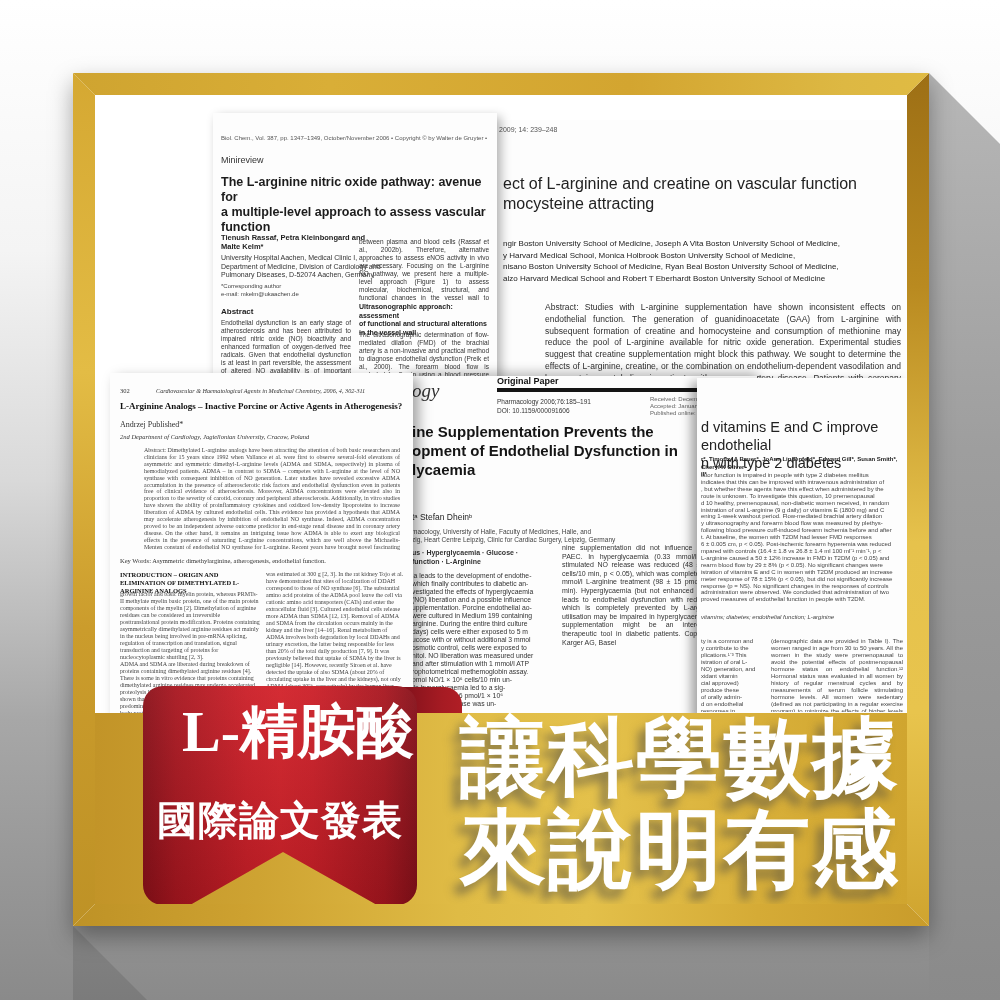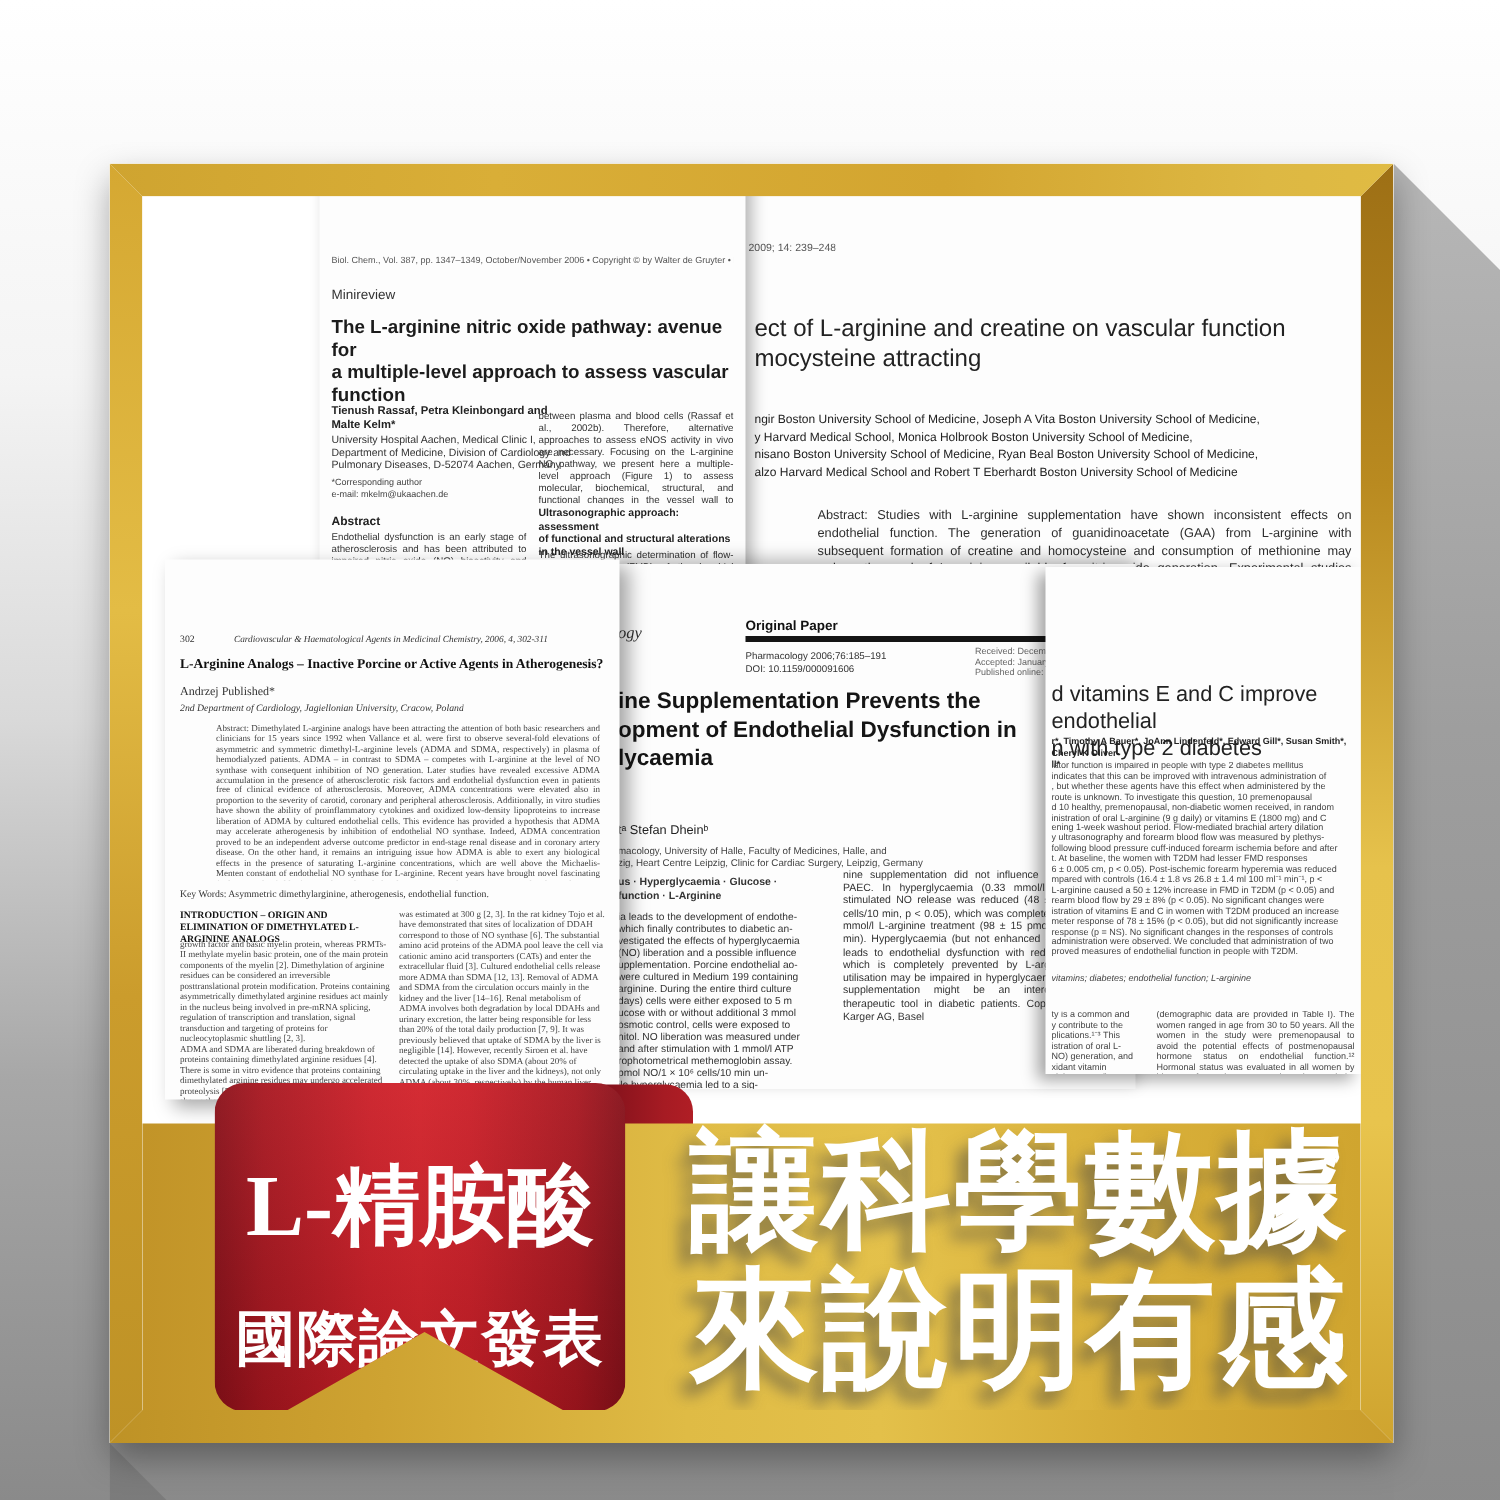--- a/index.html
+++ b/index.html
@@ -1,19 +1,19 @@
 <!DOCTYPE html>
 <html><head>
 <meta charset="utf-8">
 <style>
   html,body{margin:0;padding:0;}
   #stage{position:relative;width:1000px;height:1000px;overflow:hidden;
     background:linear-gradient(180deg,#ffffff 0%,#f4f4f4 25%,#d9d9d9 48%,#a7a7a7 72%,#8a8a8a 100%);
     font-family:"Liberation Sans",sans-serif;}
-  .abs{position:absolute;margin-top:36px;}
+  .abs{position:absolute;}
   
   .shadow-right{left:929px;top:0;width:71px;height:1000px;
     background:linear-gradient(180deg,#b5b5b5 10%,#9e9e9e 45%,#8a8a8a 100%);
     clip-path:polygon(0 73px,100% 144px,100% 100%,0 100%);}
   .wedge-bl{left:73px;top:926px;width:74px;height:74px;background:rgba(0,0,0,.10);
     clip-path:polygon(0 0,100% 100%,0 100%);}
   
   .card{left:73px;top:73px;width:856px;height:853px;background:#ffffff;
     box-shadow:0 10px 22px rgba(0,0,0,.35);}
   .frame{z-index:10;}
@@ -36,21 +36,21 @@
     font-family:"Liberation Serif","DejaVu Serif",serif;font-size:86px;line-height:92px;
     letter-spacing:2px;white-space:pre-line;text-shadow:-7px 9px 10px rgba(70,70,70,.55);}
   
   .ribbon-backfold{left:398px;top:687px;width:64px;height:52px;z-index:7;
     border-radius:0 18px 6px 0;background:linear-gradient(90deg,#7e101a,#a61b23 70%,#b01e25);}
   .ribbon{left:143px;top:686px;width:274px;height:219px;z-index:9;
     background:linear-gradient(180deg,rgba(255,255,255,.05),rgba(0,0,0,.12)),
       linear-gradient(90deg,#8a1019 0%,#a8161f 12%,#cb1e27 38%,#d22129 50%,#cb1e27 62%,#a8161f 88%,#861019 100%);
     clip-path:path("M20 0 H254 A20 20 0 0 1 274 20 V199 A20 20 0 0 1 254 219 H234 L140 166 L47 219 H20 A20 20 0 0 1 0 199 V20 A20 20 0 0 1 20 0 Z");}
   .ribbon-line1{left:0;top:14px;width:274px;text-align:center;color:#fff;font-weight:700;
-    font-family:"Liberation Serif","DejaVu Serif",serif;font-size:58px;line-height:64px;}
+    font-family:"Liberation Serif","DejaVu Serif",serif;font-size:58px;line-height:64px;padding-left:18px;}
   .ribbon-line2{left:0;top:112px;width:274px;text-align:center;color:#fff;font-weight:700;
     font-family:"Liberation Serif","DejaVu Serif",serif;font-size:40px;line-height:46px;letter-spacing:1px;}
   
   .paper{position:absolute;background:#fdfdfd;overflow:hidden;color:#333;}
   .pre{white-space:pre-line;}
   .nowrap{white-space:pre;overflow:hidden;}
   .just{text-align:justify;overflow:hidden;}
   .b{font-weight:700;}
   .i{font-style:italic;}
   #p1{left:213px;top:113px;width:284px;height:272px;z-index:3;box-shadow:4px 4px 10px rgba(0,0,0,.30);}
@@ -81,21 +81,21 @@
   .p3-journal{left:46px;top:14px;width:250px;font-size:6.2px;}
   .p3-title{left:10px;top:28px;width:286px;font-size:9px;color:#111;}
   .p3-author{left:10px;top:47px;font-size:8px;}
   .p3-affil{left:10px;top:60px;font-size:6.5px;}
   .p3-abstract{left:34px;top:74px;width:256px;height:104px;font-size:6px;line-height:6.9px;color:#444;}
   .p3-keywords{left:10px;top:184px;width:284px;font-size:6.5px;}
   .p3-sechead{left:10px;top:198px;width:140px;font-size:6.5px;line-height:8px;color:#111;}
   .p3-col1{left:10px;top:218px;width:140px;height:136px;font-size:6px;line-height:7px;color:#444;}
   .p3-col2{left:156px;top:198px;width:138px;height:156px;font-size:6px;line-height:7px;color:#444;}
   
-  .p4-ogy{left:2px;top:4px;font-size:11px;font-family:"Liberation Serif",serif;color:#333;}
+  .p4-ogy{left:2px;top:4px;font-size:19px;font-family:"Liberation Serif",serif;color:#333;}
   .p4-kicker{left:87px;top:0;font-size:9px;color:#111;}
   .p4-bar{left:87px;top:12px;width:252px;height:4px;background:#151515;}
   .p4-cite{left:87px;top:22px;font-size:6.5px;color:#333;}
   .p4-doi{left:87px;top:31px;font-size:6.5px;color:#333;}
   .p4-recv{left:240px;top:20px;width:104px;font-size:6px;line-height:7px;color:#666;}
   .p4-title{left:2px;top:46px;width:344px;font-size:15px;line-height:19px;color:#151515;}
   .p4-authors{left:2px;top:136px;font-size:8.5px;color:#222;}
   .p4-affil{left:2px;top:152px;width:260px;font-size:6.5px;line-height:8px;color:#444;}
   .p4-keywords{left:2px;top:172px;width:150px;font-size:7px;line-height:9px;color:#333;}
   .p4-col2{left:152px;top:168px;width:192px;height:160px;font-size:7px;line-height:8.6px;color:#333;}

